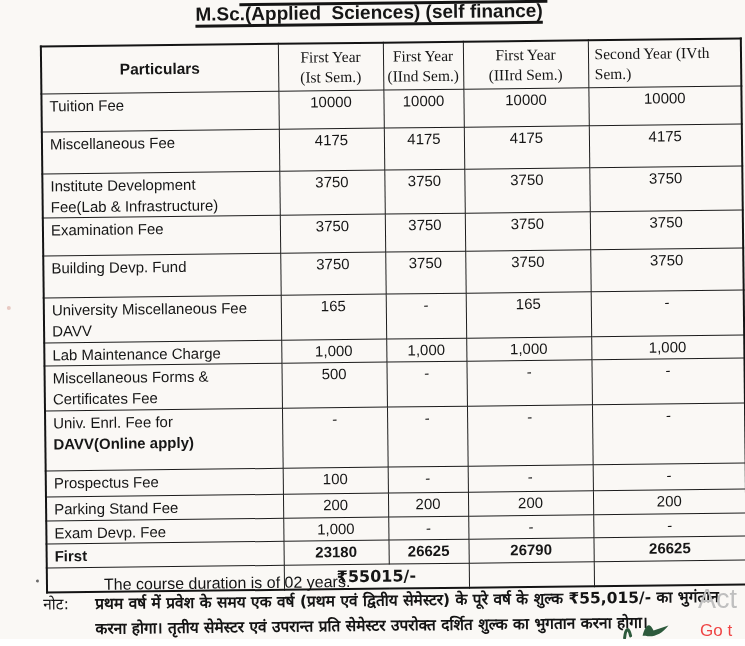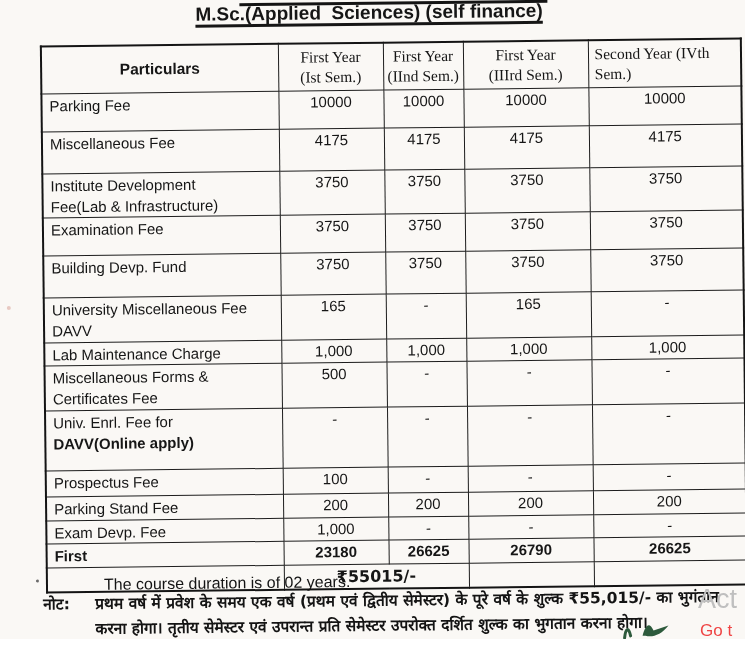--- a/index.html
+++ b/index.html
@@ -59,21 +59,21 @@
   td.merged{
     text-align:center;vertical-align:middle;font-weight:700;font-size:16px;
     font-family:"DejaVu Sans",sans-serif;
   }
   .duration{position:absolute;left:101px;top:577px;font-size:16px;color:#141414;}
   .note{
     position:absolute;left:40px;top:593px;display:flex;
     font-family:"DejaVu Sans",sans-serif;font-size:15.5px;font-weight:600;
     line-height:25px;color:#141414;
   }
-  .note-label{width:52px;font-weight:700;flex:none;}
+  .note-label{width:52px;font-weight:400;flex:none;}
   .note-text span{white-space:nowrap;display:block;}
   .penmark{position:absolute;left:612px;top:627px;}
   .wm1{position:absolute;left:698px;top:584px;font-size:27px;color:#bfbfbf;text-align:right;}
   .wm2{position:absolute;left:700px;top:621px;font-size:17px;color:#ef4444;}
   .speck1{position:absolute;left:7px;top:306px;width:4px;height:4px;border-radius:50%;background:#e8c9c2;}
   .speck2{position:absolute;left:33px;top:580px;width:3px;height:3px;border-radius:50%;background:#6b6b6b;}
 </style>
 </head>
 <body>
 
@@ -100,21 +100,21 @@
             <th class="col2">First Year
 (IInd Sem.)</th>
             <th class="col3">First Year
 (IIIrd Sem.)</th>
             <th class="col4">Second Year (IVth
 Sem.)</th>
           </tr>
       </thead>
       <tbody id="body-rows">
           <tr>
-            <td class="lbl"><span>Parking Fee</span></td>
+            <td class="lbl"><span>Tuition Fee</span></td>
             <td class="val">10000</td>
             <td class="val">10000</td>
             <td class="val">10000</td>
             <td class="val">10000</td>
           </tr>
           <tr>
             <td class="lbl"><span>Miscellaneous Fee</span></td>
             <td class="val">4175</td>
             <td class="val">4175</td>
             <td class="val">4175</td>

